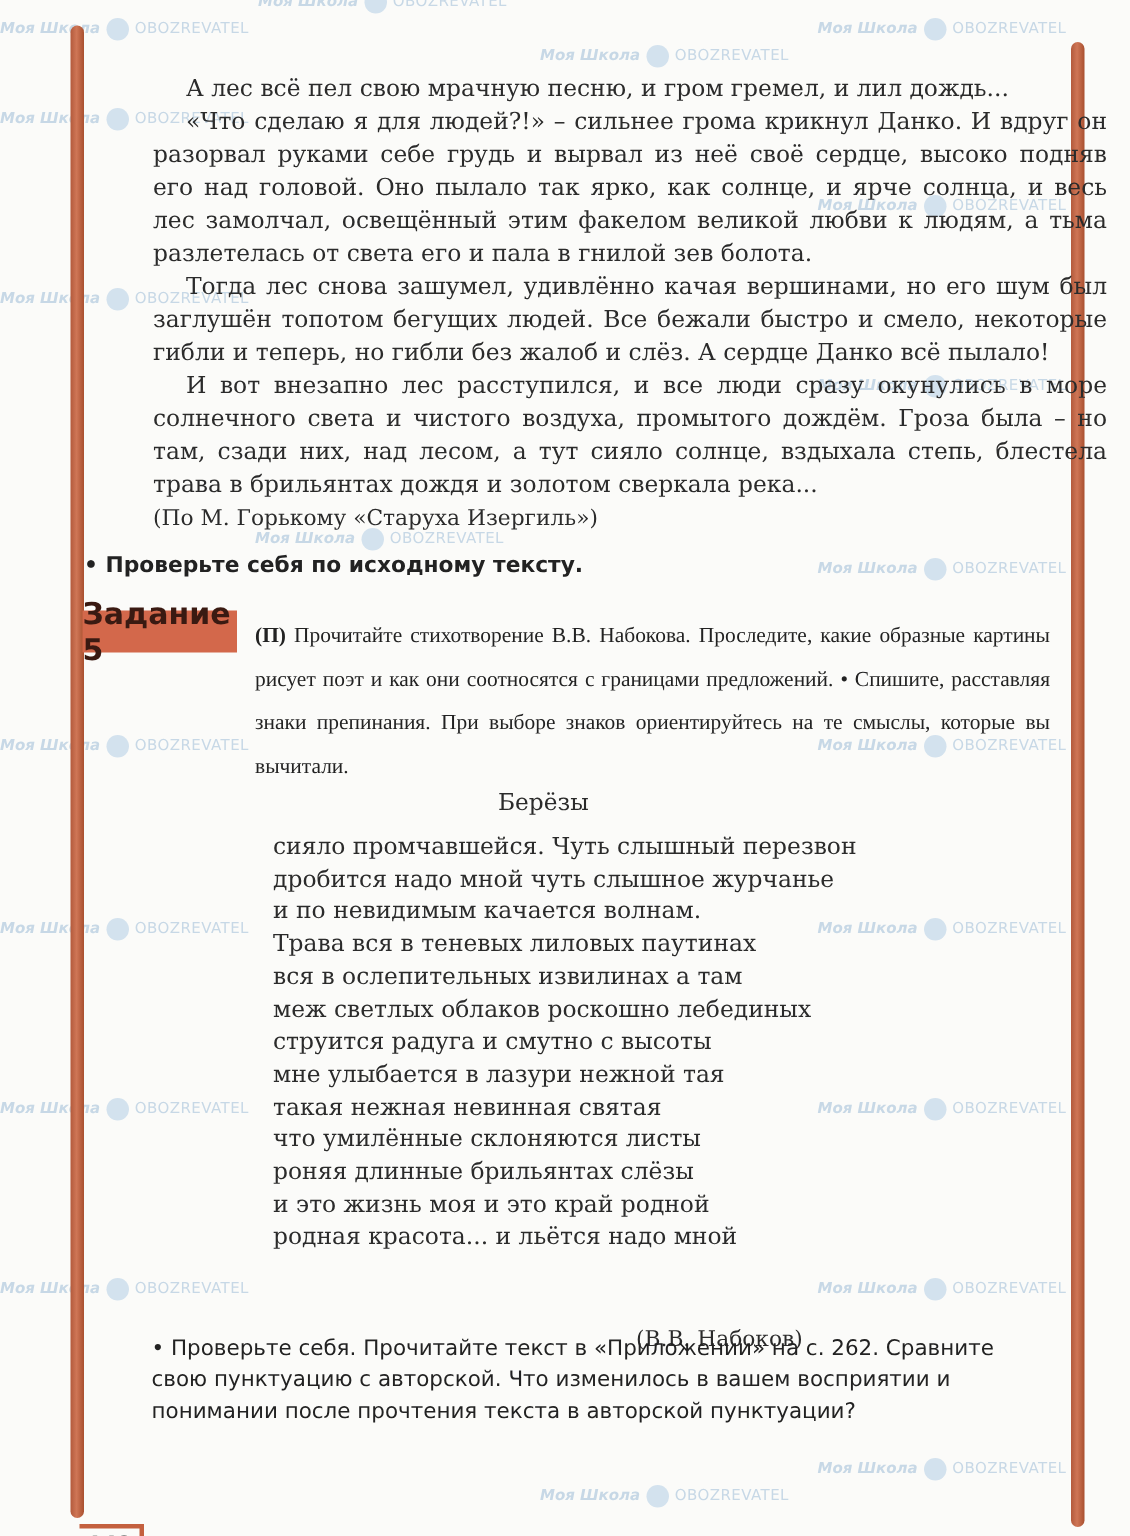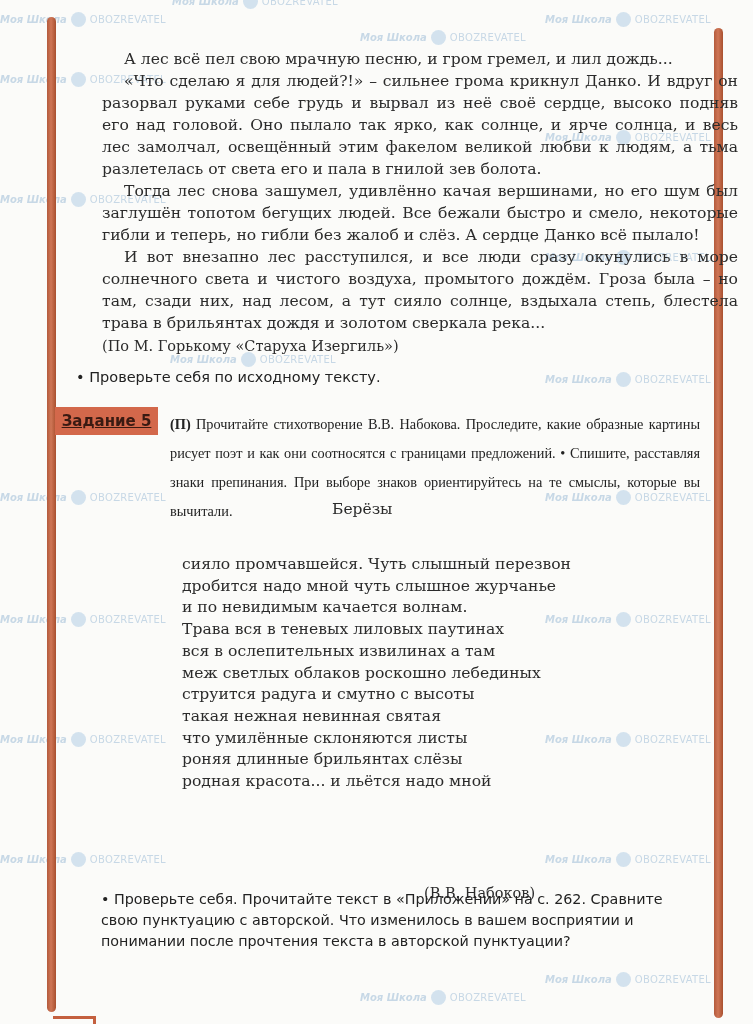--- a/index.html
+++ b/index.html
@@ -40,41 +40,41 @@
       position: absolute; left: 66px; top: 48px; width: 636px;
       font-size: 15.6px; line-height: 22px; text-align: justify; margin-left: 36px;
     }
     .prose p { margin: 0; text-indent: 22px; }
     .prose .first { text-indent: 22px; }
     .source {
       text-align: left; font-size: 14.5px; margin-top: 1px;
     }
 
     .check1 {
-      position: absolute; left: 76px; top: 369px;
-      font-family: "DejaVu Sans", sans-serif; font-size: 14.5px; color: #222;
+      position: absolute; left: 56px; top: 369px;
+      font-family: "DejaVu Sans", sans-serif; font-size: 14.5px; color: #222; font-weight: bold;
     }
 
     
     .task-badge {
       position: absolute; left: 55px; top: 407px; width: 103px; height: 28px;
       background: #d3684b; color: #3a1a12;
-      font-family: "DejaVu Sans", sans-serif; font-weight: bold; font-size: 15px;
-      display: flex; align-items: center; justify-content: center; text-decoration: underline;
+      font-family: "DejaVu Sans", sans-serif; font-weight: bold; font-size: 20px;
+      display: flex; align-items: center; justify-content: center;
     }
     .task-text {
       position: absolute; left: 170px; top: 410px; width: 530px;
       font-family: Liberation Serif, serif; font-size: 14.3px; line-height: 29px;
       color: #222; text-align: justify;
     }
     .task-text b { font-weight: bold; }
 
     
     .poem-title {
-      position: absolute; left: 332px; top: 500px; font-size: 15.5px;
+      position: absolute; left: 332px; top: 526px; font-size: 15.5px;
     }
     .poem {
       position: absolute; left: 182px; top: 554px;
       font-size: 15.6px; line-height: 21.7px;
     }
     .poem div { white-space: nowrap; }
     .poem-author {
       position: absolute; left: 424px; top: 885px; font-size: 14.5px;
     }
 
@@ -218,23 +218,25 @@
 
   <div class="poem-title">Берёзы</div>
   <div class="poem">
     <div>сияло промчавшейся. Чуть слышный перезвон</div>
     <div>дробится надо мной чуть слышное журчанье</div>
     <div>и по невидимым качается волнам.</div>
     <div>Трава вся в теневых лиловых паутинах</div>
     <div>вся в ослепительных извилинах а там</div>
     <div>меж светлых облаков роскошно лебединых</div>
     <div>струится радуга и смутно с высоты</div>
+    <div>мне улыбается в лазури нежной тая</div>
     <div>такая нежная невинная святая</div>
     <div>что умилённые склоняются листы</div>
     <div>роняя длинные брильянтах слёзы</div>
+    <div>и это жизнь моя и это край родной</div>
     <div>родная красота... и льётся надо мной</div>
   </div>
   <div class="poem-author">(В.В. Набоков)</div>
 
   <div class="check2">• Проверьте себя. Прочитайте текст в «Приложении» на с. 262. Сравните свою пунктуацию с авторской. Что изменилось в вашем восприятии и понимании после прочтения текста в авторской пунктуации?</div>
 
   <div class="page-num">148</div>
 </div>
 
 </body></html>

